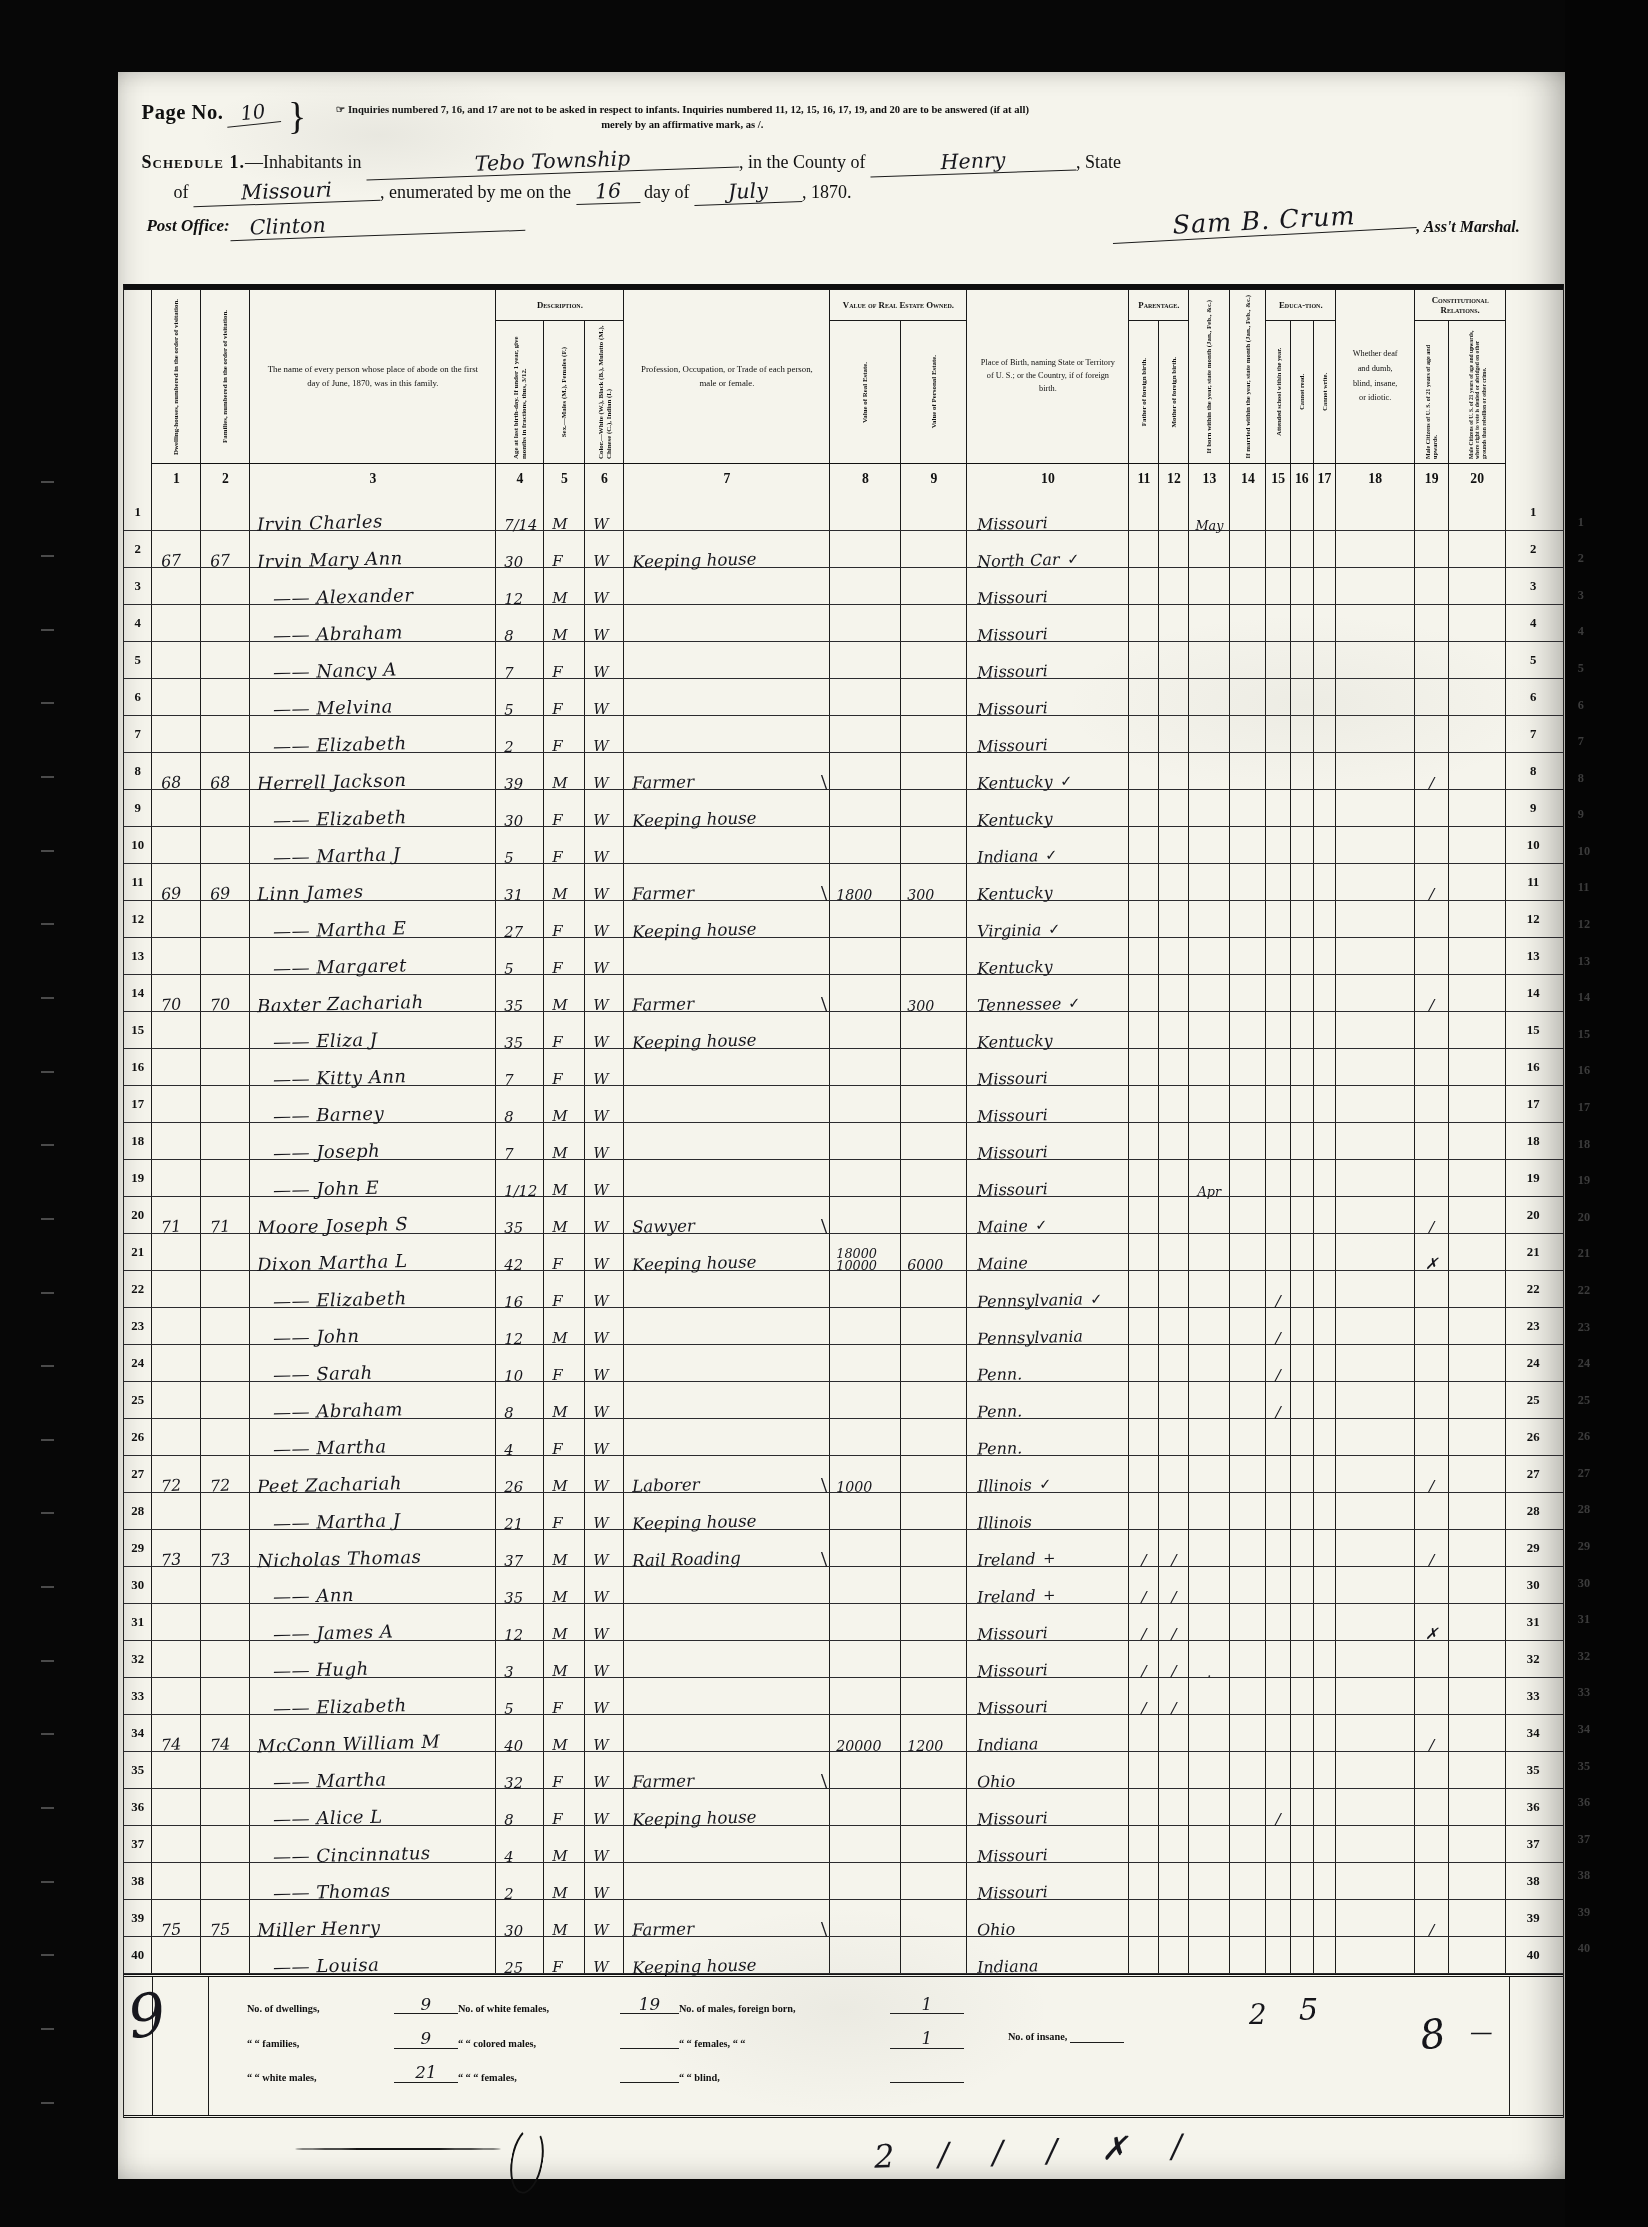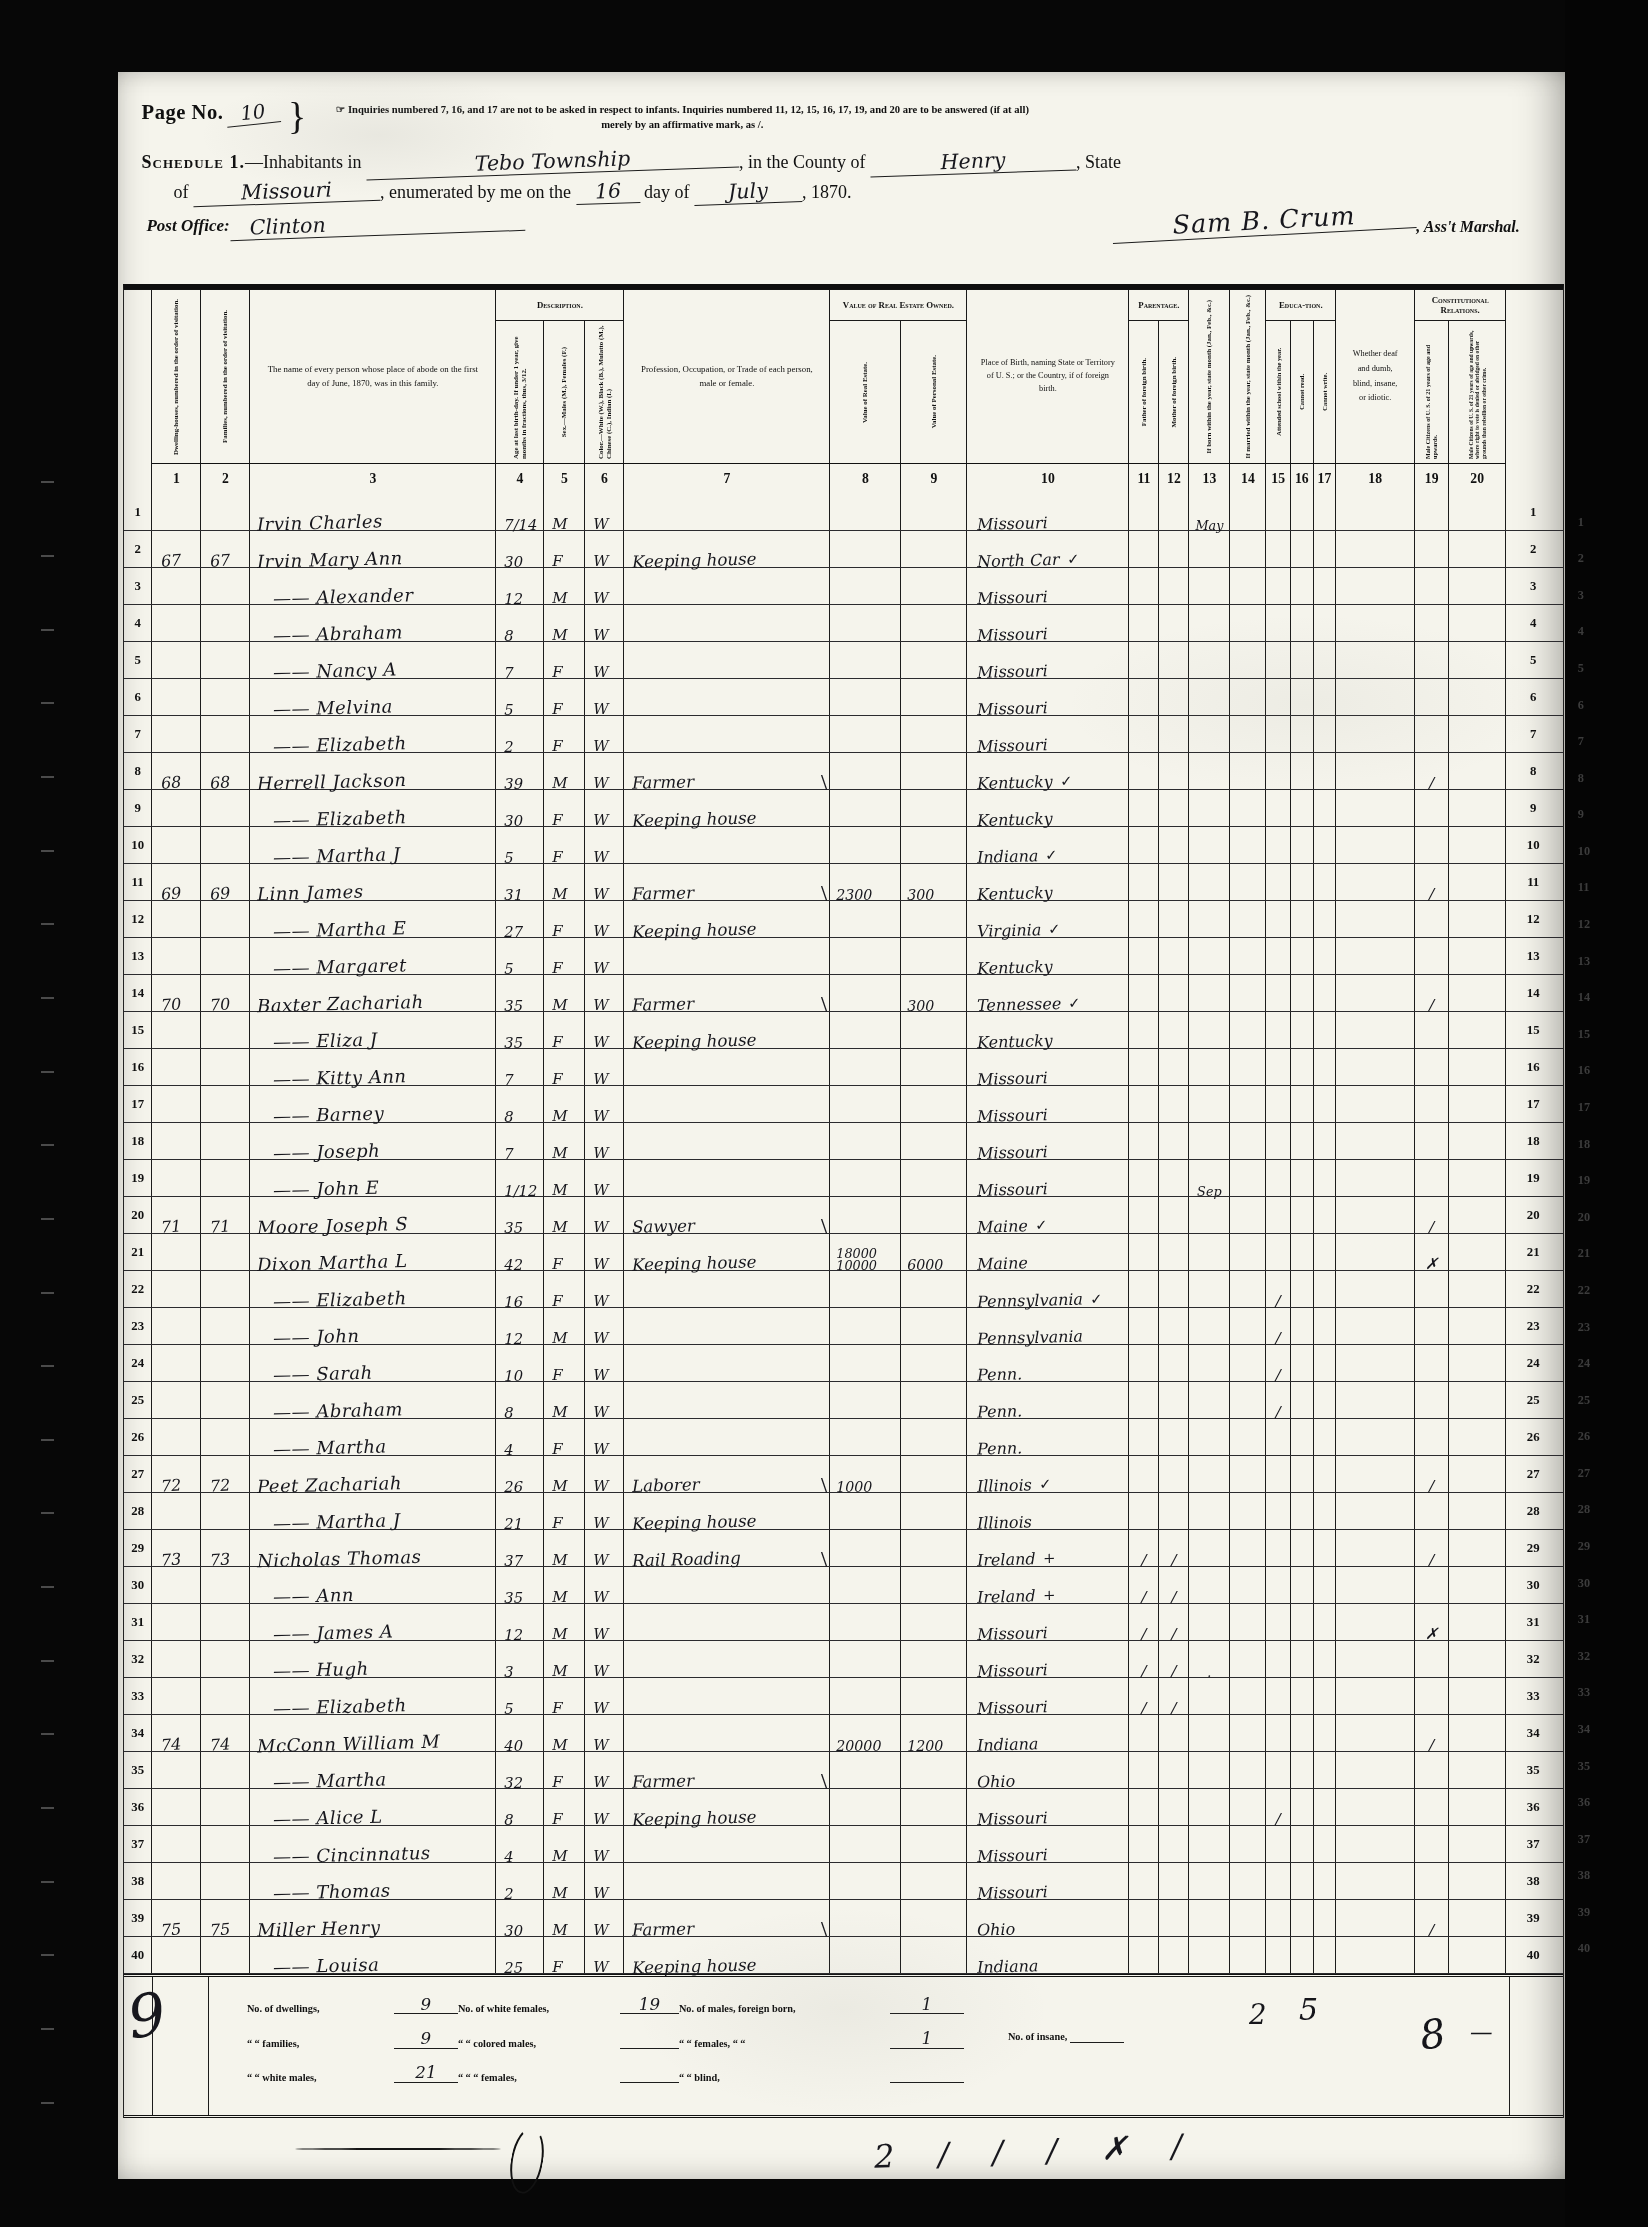--- a/index.html
+++ b/index.html
@@ -889,21 +889,21 @@
             <span>M</span>
           </div>
           <div class="td hw c-col">
             <span>W</span>
           </div>
           <div class="td hw c-occ">
             <span>Farmer</span>
             <span class="om">\</span>
           </div>
           <div class="td hw c-re">
-            <span>2300</span>
+            <span>1800</span>
           </div>
           <div class="td hw c-pe">
             <span>300</span>
           </div>
           <div class="td hw c-bp">
             <span>Kentucky</span>
           </div>
           <div class="td hw c-mk">
             <span></span>
           </div>
@@ -1419,21 +1419,21 @@
           <div class="td hw c-bp">
             <span>Missouri</span>
           </div>
           <div class="td hw c-mk">
             <span></span>
           </div>
           <div class="td hw c-mk">
             <span></span>
           </div>
           <div class="td hw c-mo">
-            <span>Sep</span>
+            <span>Apr</span>
           </div>
           <div class="td hw c-mo">
             <span></span>
           </div>
           <div class="td hw c-mk">
             <span></span>
           </div>
           <div class="td hw c-mk">
             <span></span>
           </div>

